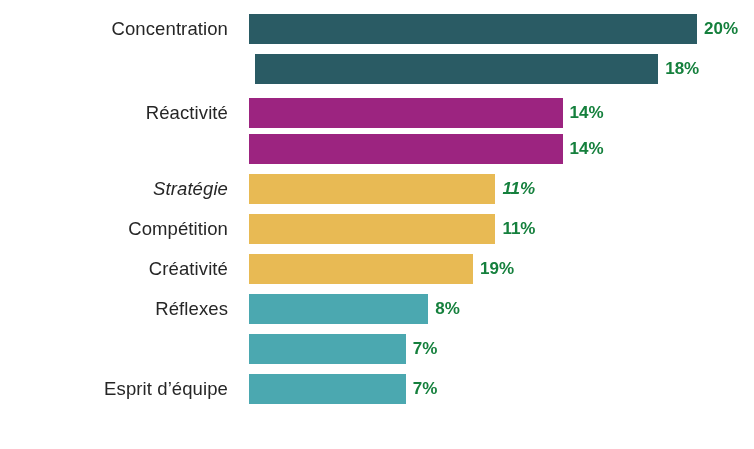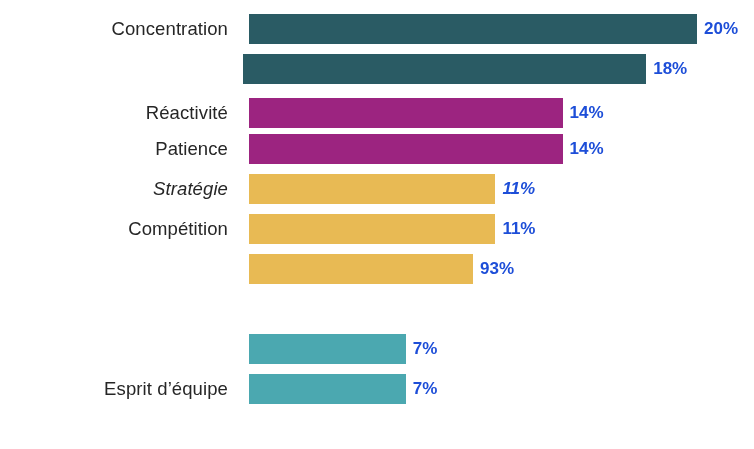--- a/index.html
+++ b/index.html
@@ -57,75 +57,82 @@
     align-items: center;
   }
   .bar {
     height: 30px;
     display: block;
   }
   .value-label {
     margin-left: 7px;
     font-size: 17px;
     font-weight: bold;
-    color: #1d4ed8;
+    color: #15803d;
     line-height: 30px;
     white-space: nowrap;
   }
 </style>
 </head>
 <body>
 
 <div id="chart-root">
   <div class="plot-area" id="plot-area">
       <div class="bar-row" style="top: 14px;">
         <div class="cat-label">Concentration</div>
         <div class="bar-wrap" style="left: 249px;">
           <div class="bar" style="width: 448px; background: rgb(42, 91, 100);"></div>
           <div class="value-label">20%</div>
         </div>
       </div>
       <div class="bar-row" style="top: 54px;">
-        <div class="bar-wrap" style="left: 243px;">
+        <div class="bar-wrap" style="left: 255px;">
           <div class="bar" style="width: 403.2px; background: rgb(42, 91, 100);"></div>
           <div class="value-label">18%</div>
         </div>
       </div>
       <div class="bar-row" style="top: 98px;">
         <div class="cat-label">Réactivité</div>
         <div class="bar-wrap" style="left: 249px;">
           <div class="bar" style="width: 313.6px; background: rgb(156, 36, 128);"></div>
           <div class="value-label">14%</div>
         </div>
       </div>
       <div class="bar-row" style="top: 134px;">
-        <div class="cat-label">Patience</div>
         <div class="bar-wrap" style="left: 249px;">
           <div class="bar" style="width: 313.6px; background: rgb(156, 36, 128);"></div>
           <div class="value-label">14%</div>
         </div>
       </div>
       <div class="bar-row" style="top: 174px; font-style: italic;">
         <div class="cat-label">Stratégie</div>
         <div class="bar-wrap" style="left: 249px;">
           <div class="bar" style="width: 246.4px; background: rgb(232, 186, 84);"></div>
           <div class="value-label">11%</div>
         </div>
       </div>
       <div class="bar-row" style="top: 214px;">
         <div class="cat-label">Compétition</div>
         <div class="bar-wrap" style="left: 249px;">
           <div class="bar" style="width: 246.4px; background: rgb(232, 186, 84);"></div>
           <div class="value-label">11%</div>
         </div>
       </div>
       <div class="bar-row" style="top: 254px;">
+        <div class="cat-label">Créativité</div>
         <div class="bar-wrap" style="left: 249px;">
           <div class="bar" style="width: 224px; background: rgb(232, 186, 84);"></div>
-          <div class="value-label">93%</div>
+          <div class="value-label">19%</div>
+        </div>
+      </div>
+      <div class="bar-row" style="top: 294px;">
+        <div class="cat-label">Réflexes</div>
+        <div class="bar-wrap" style="left: 249px;">
+          <div class="bar" style="width: 179.2px; background: rgb(75, 168, 176);"></div>
+          <div class="value-label">8%</div>
         </div>
       </div>
       <div class="bar-row" style="top: 334px;">
         <div class="bar-wrap" style="left: 249px;">
           <div class="bar" style="width: 156.8px; background: rgb(75, 168, 176);"></div>
           <div class="value-label">7%</div>
         </div>
       </div>
       <div class="bar-row" style="top: 374px;">
         <div class="cat-label">Esprit d’équipe</div>

